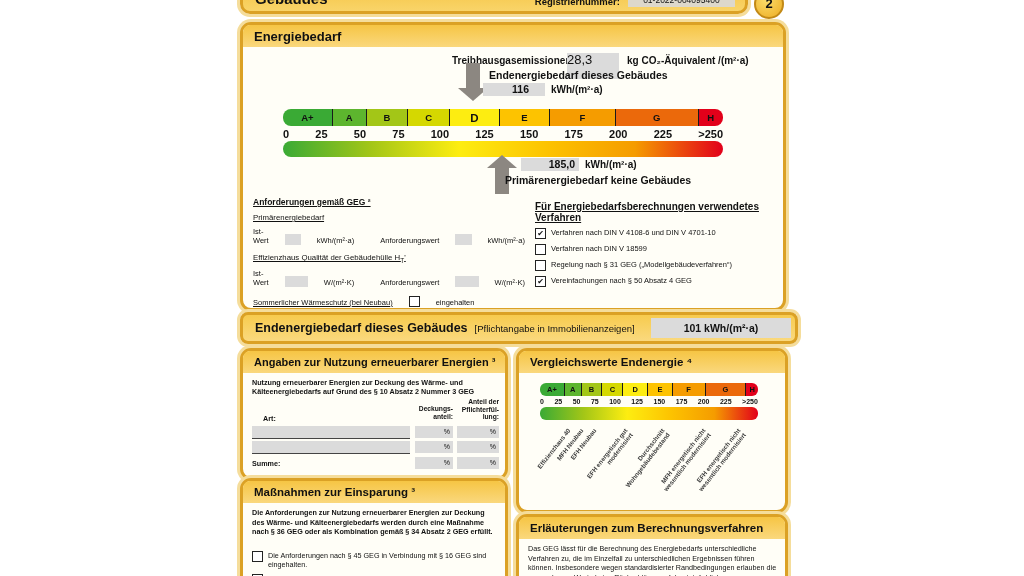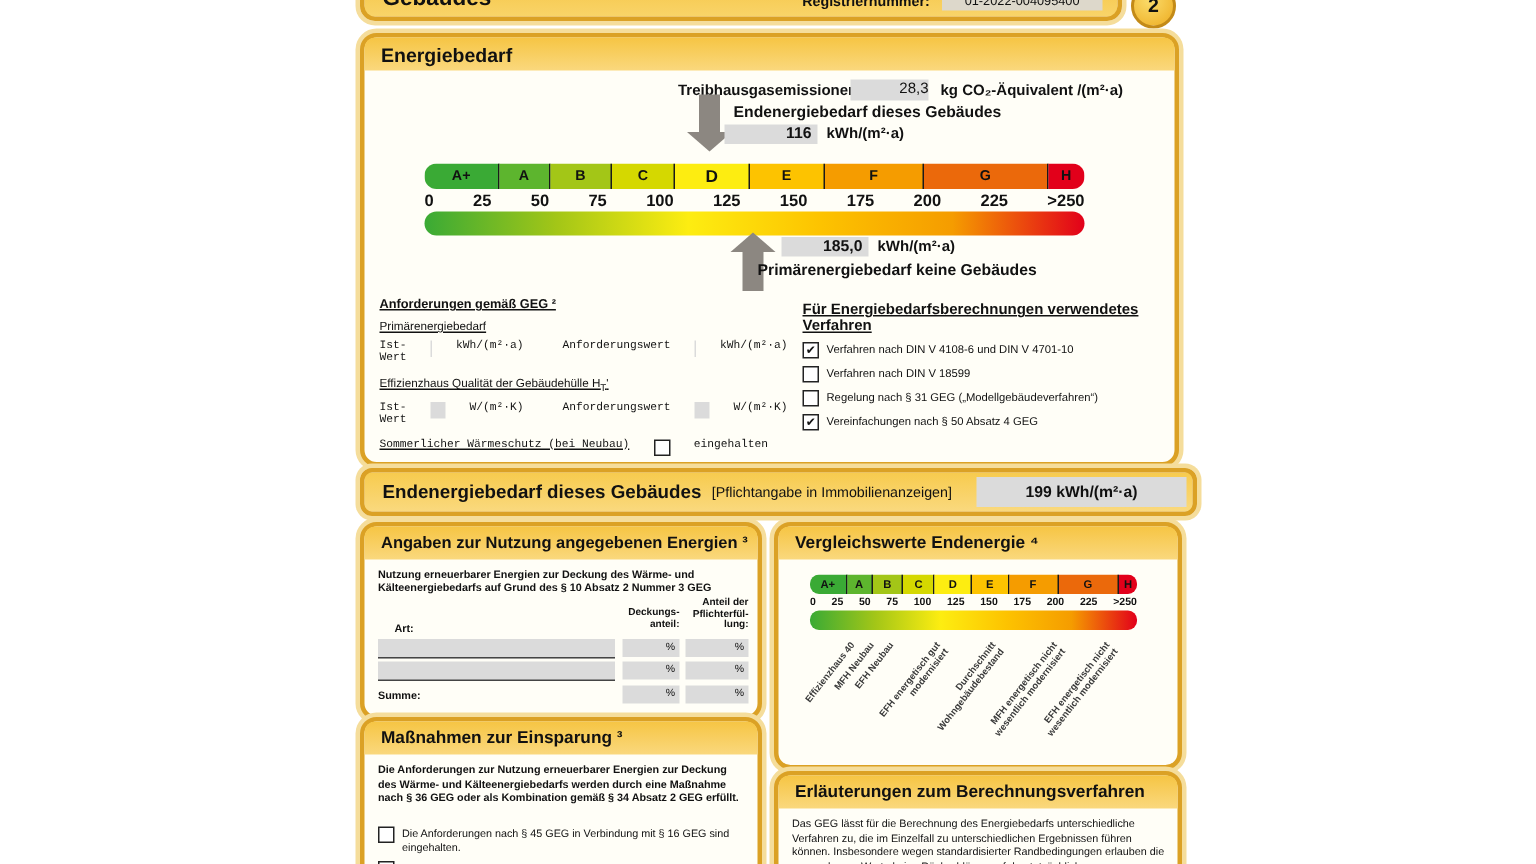--- a/index.html
+++ b/index.html
@@ -28,21 +28,21 @@
   .classbar{display:flex;height:17px;border-radius:8px;overflow:hidden;}
   .seg{display:flex;align-items:center;justify-content:center;font-size:9.5px;font-weight:bold;border-right:1px solid #1a1a1a;}
   .seg:last-child{border-right:none;}
   .seg.cur{font-size:11.5px;}
   .tickrow{display:flex;justify-content:space-between;font-size:11px;font-weight:bold;height:15px;align-items:center;}
   .gradbar{height:16px;border-radius:8px;}
   .sm .classbar{height:13px;border-radius:6px;}
   .sm .seg{font-size:7.5px;}
   .sm .tickrow{font-size:7px;height:11px;}
   .sm .gradbar{height:13px;border-radius:6px;}
-  .frow{display:flex;align-items:flex-start;gap:16px;font-size:7.5px;font-family:Liberation Mono, monospace;}
+  .frow{display:flex;align-items:flex-end;gap:16px;font-size:7.5px;}
   .fbox{width:44px;height:11px;display:inline-block;}
   .vitem{display:flex;gap:5px;margin-top:5px;align-items:flex-start;font-size:7.5px;line-height:1.25;}
   .ebar{left:240px;top:312px;width:540px;height:26px;border-radius:8px;
         background:linear-gradient(180deg,#F7CB4E,#FAD97E);display:flex;align-items:center;padding-left:12px;}
   .ebar-val{position:absolute;right:4px;top:3px;bottom:3px;width:140px;font-size:10.5px;
             display:flex;align-items:center;justify-content:center;font-weight:bold;}
   .pct{text-align:right;padding-right:3px;font-size:7px;line-height:12px;box-sizing:border-box;}
   .artbox{border-bottom:1px solid #444;}
   .bench{position:absolute;top:0;width:76px;text-align:right;font-size:6.3px;font-weight:bold;color:#3a3a3a;
          line-height:1.15;transform:rotate(-52deg);transform-origin:100% 0;}
@@ -59,29 +59,29 @@
     <div class="h-regbox">01-2022-004095400</div>
   </div>
   <div class="badge">2</div>
 
   <div class="goldpanel" style="left:240px;top:22px;width:540px;height:283px">
     <div class="strip" style="font-size:13px">
       <span>Energiebedarf</span>
     </div>
 
     <div class="abs b" style="left:209px;top:30px;font-size:10px">Treibhausgasemissionen</div>
-    <div class="abs gbox" style="left:324px;top:28px;width:52px;height:14px;text-align:right;font-size:10px;line-height:14px">28,3</div>
+    <div class="abs gbox" style="left:324px;top:28px;width:52px;height:26px;text-align:left;font-size:13px;line-height:14px">28,3</div>
     <div class="abs b" style="left:384px;top:30px;font-size:10px">kg CO₂-Äquivalent /(m²·a)</div>
 
     <div class="abs" style="left:215px;top:38px;width:30px;height:38px">
       <div style="position:absolute;left:8px;top:0;width:14px;height:25px;background:#8C8781"></div>
       <div style="position:absolute;left:0;top:25px;width:0;height:0;border-left:15px solid transparent;border-right:15px solid transparent;border-top:13px solid #8C8781"></div>
     </div>
     <div class="abs b" style="left:246px;top:44px;font-size:10.5px">Endenergiebedarf dieses Gebäudes</div>
-    <div class="abs gbox" style="left:240px;top:58px;width:62px;height:13px;text-align:right;padding-right:4px;font-size:10.5px;font-weight:bold;line-height:13px;box-sizing:border-box">116</div>
+    <div class="abs gbox" style="left:240px;top:58px;width:62px;height:13px;text-align:right;padding-right:16px;font-size:10.5px;font-weight:bold;line-height:13px;box-sizing:border-box">116</div>
     <div class="abs b" style="left:308px;top:59px;font-size:10px">kWh/(m²·a)</div>
 
     <div class="abs" style="left:40px;top:84px;width:440px">
       <div class="classbar">
         <div class="seg" style="flex: 30 1 0%; background: rgb(58, 170, 53);">
             <span>A+</span>
           </div>
         <div class="seg" style="flex: 20 1 0%; background: rgb(93, 181, 46);">
             <span>A</span>
           </div>
@@ -177,26 +177,26 @@
       <div class="vitem">
         <span class="chk">✔</span>
         <span>Vereinfachungen nach § 50 Absatz 4 GEG</span>
       </div>
     </div>
   </div>
 
   <div class="goldpanel ebar">
     <span class="b" style="font-size:12.5px">Endenergiebedarf dieses Gebäudes</span>
     <span style="font-size:9.5px;margin-left:7px">[Pflichtangabe in Immobilienanzeigen]</span>
-    <div class="ebar-val gbox">199 kWh/(m²·a)</div>
+    <div class="ebar-val gbox">101 kWh/(m²·a)</div>
   </div>
 
   <div class="goldpanel" style="left:240px;top:348px;width:262px;height:126px">
     <div class="strip" style="font-size:11px">
-      <span>Angaben zur Nutzung angegebenen Energien ³</span>
+      <span>Angaben zur Nutzung erneuerbarer Energien ³</span>
     </div>
     <div class="abs b" style="left:9px;top:27px;width:246px;font-size:7.2px;line-height:1.3">Nutzung erneuerbarer Energien zur Deckung des Wärme- und Kälteenergiebedarfs auf Grund des § 10 Absatz 2 Nummer 3 GEG</div>
     <div class="abs b" style="left:20px;top:63px;font-size:7.2px">Art:</div>
     <div class="abs b pre" style="left:170px;top:54px;width:40px;font-size:6.7px;text-align:right">Deckungs-
 anteil:</div>
     <div class="abs b pre" style="left:214px;top:47px;width:42px;font-size:6.7px;text-align:right">Anteil der
 Pflichterfül-
 lung:</div>
 
     <div class="abs gbox artbox" style="left:9px;top:75px;width:158px;height:12px;font-size:7px"></div>

